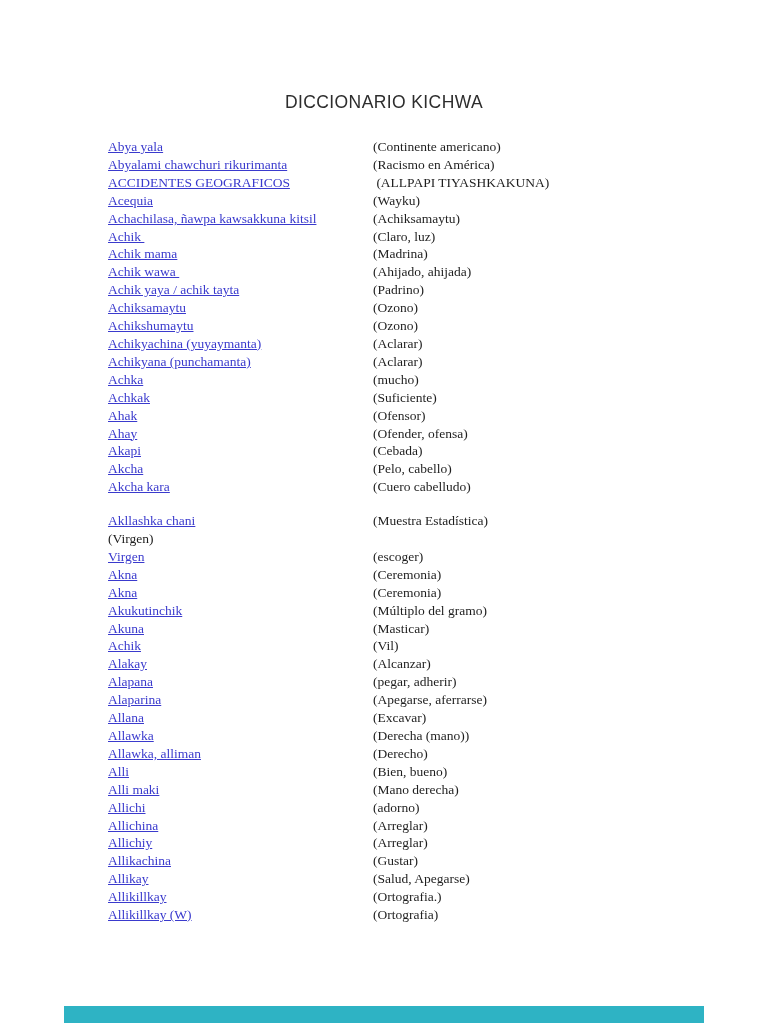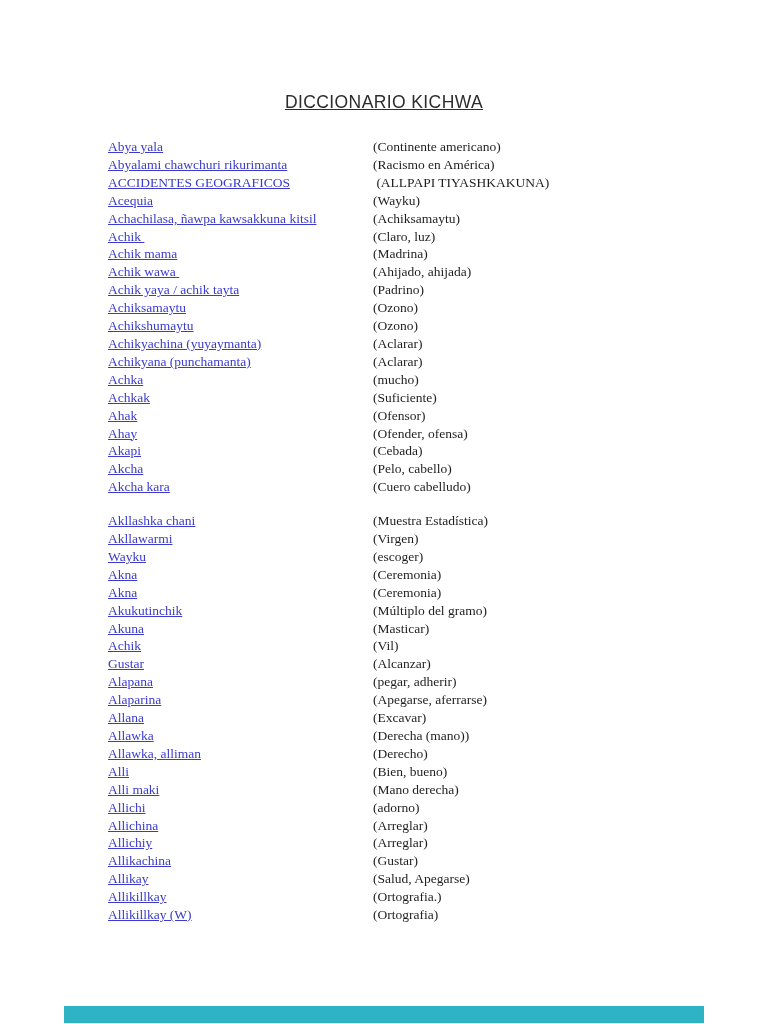--- a/index.html
+++ b/index.html
@@ -21,21 +21,20 @@
     background:#ffffff;
   }
   .doc-title{
     position:absolute;
     top:92px;left:0;right:0;
     text-align:center;
     font-family:"Liberation Sans", sans-serif;
     font-size:17.5px;
     letter-spacing:0.4px;
     color:var(--title-text);
-    text-decoration:underline;
   }
   .dict-list{
     position:absolute;
     left:108px;
     top:138px;
     width:620px;
   }
   .row{
     display:flex;
     line-height:17.9px;
@@ -86,28 +85,28 @@
       <div class="row"><a class="term">Achikyana (punchamanta)</a><span class="def">(Aclarar)</span></div>
       <div class="row"><a class="term">Achka</a><span class="def">(mucho)</span></div>
       <div class="row"><a class="term">Achkak</a><span class="def">(Suficiente)</span></div>
       <div class="row"><a class="term">Ahak</a><span class="def">(Ofensor)</span></div>
       <div class="row"><a class="term">Ahay</a><span class="def">(Ofender, ofensa)</span></div>
       <div class="row"><a class="term">Akapi</a><span class="def">(Cebada)</span></div>
       <div class="row"><a class="term">Akcha</a><span class="def">(Pelo, cabello)</span></div>
       <div class="row"><a class="term">Akcha kara</a><span class="def">(Cuero cabelludo)</span></div>
       <div class="group-gap"></div>
       <div class="row"><a class="term">Akllashka chani</a><span class="def">(Muestra Estadística)</span></div>
-      <div class="row"><a class="term">Akllawarmi</a><span class="def">(Virgen)</span></div>
-      <div class="row"><a class="term">Wayku</a><span class="def">(escoger)</span></div>
+      <div class="row"><span class="def">(Virgen)</span></div>
+      <div class="row"><a class="term">Virgen</a><span class="def">(escoger)</span></div>
       <div class="row"><a class="term">Akna</a><span class="def">(Ceremonia)</span></div>
       <div class="row"><a class="term">Akna</a><span class="def">(Ceremonia)</span></div>
       <div class="row"><a class="term">Akukutinchik</a><span class="def">(Múltiplo del gramo)</span></div>
       <div class="row"><a class="term">Akuna</a><span class="def">(Masticar)</span></div>
       <div class="row"><a class="term">Achik</a><span class="def">(Vil)</span></div>
-      <div class="row"><a class="term">Gustar</a><span class="def">(Alcanzar)</span></div>
+      <div class="row"><a class="term">Alakay</a><span class="def">(Alcanzar)</span></div>
       <div class="row"><a class="term">Alapana</a><span class="def">(pegar, adherir)</span></div>
       <div class="row"><a class="term">Alaparina</a><span class="def">(Apegarse, aferrarse)</span></div>
       <div class="row"><a class="term">Allana</a><span class="def">(Excavar)</span></div>
       <div class="row"><a class="term">Allawka</a><span class="def">(Derecha (mano))</span></div>
       <div class="row"><a class="term">Allawka, alliman</a><span class="def">(Derecho)</span></div>
       <div class="row"><a class="term">Alli</a><span class="def">(Bien, bueno)</span></div>
       <div class="row"><a class="term">Alli maki</a><span class="def">(Mano derecha)</span></div>
       <div class="row"><a class="term">Allichi</a><span class="def">(adorno)</span></div>
       <div class="row"><a class="term">Allichina</a><span class="def">(Arreglar)</span></div>
       <div class="row"><a class="term">Allichiy</a><span class="def">(Arreglar)</span></div>

